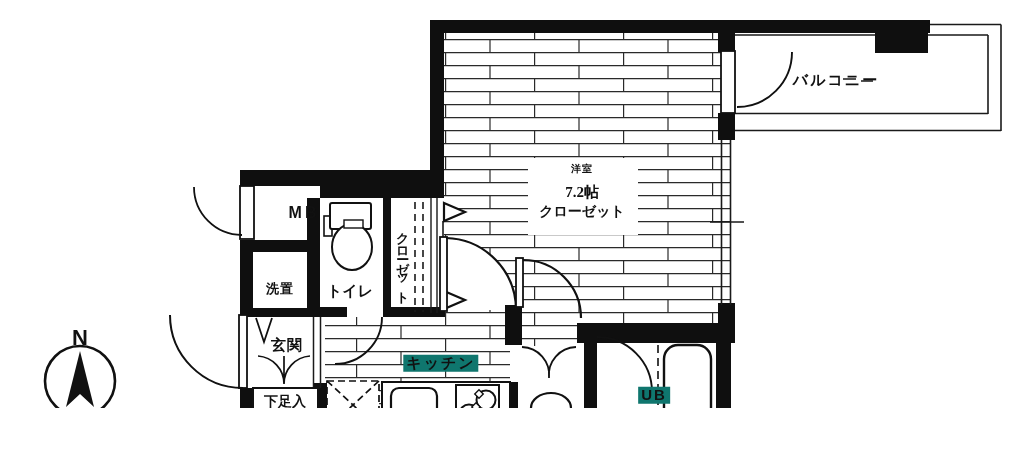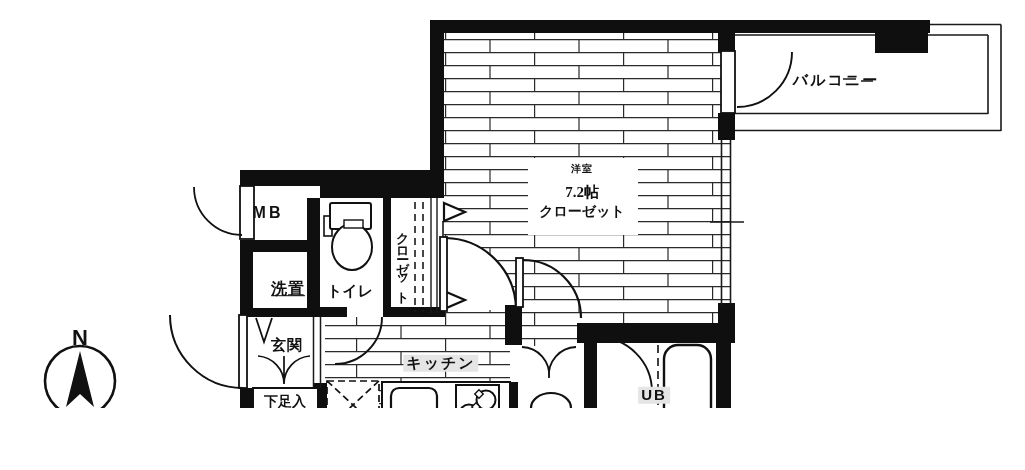--- a/index.html
+++ b/index.html
@@ -1,21 +1,21 @@
 <!DOCTYPE html>
 <html><head>
 <meta charset="utf-8">
 <style>
   html,body{margin:0;padding:0;background:#fff;}
   #stage{position:relative;width:1025px;height:408px;background:#fff;overflow:hidden;
          font-family:"Liberation Sans","DejaVu Sans",sans-serif;color:#111;border-radius:30px;}
   #plan-svg{position:absolute;left:0;top:0;}
   .lbl{position:absolute;transform:translate(-50%,-50%);white-space:nowrap;
        font-weight:600;color:#111;line-height:1.1;text-align:center;}
-  .lbl.bg{background:#e5e5e5;padding:0 3px;}
+  .lbl.bg{background:#0f766e;padding:0 3px;}
   .vert{writing-mode:vertical-rl;text-orientation:upright;transform:translate(-50%,0);}
 </style>
 </head>
 <body>
 
 <div id="stage">
 
 <svg id="plan-svg" width="1025" height="470" viewBox="0 0 1025 470">
   <defs>
     <pattern id="brick" width="89" height="26" patternUnits="userSpaceOnUse">
@@ -140,22 +140,22 @@
     <polygon points="80,351 66,407 80,394 94,407" fill="#111" stroke="none"></polygon>
   </g>
 </svg>
 
 <div class="lbl" style="left:836px;top:80px;font-size:15px;letter-spacing:2px;">バルコニー</div>
 
 <div class="lbl" style="left:582px;top:168px;font-size:10px;letter-spacing:1px;">洋室</div>
 <div class="lbl" style="left:582px;top:192px;font-size:15px;font-family:Liberation Serif, serif;">7.2帖</div>
 <div class="lbl" style="left:582px;top:212px;font-size:14px;">クローゼット</div>
 
-<div class="lbl" style="left:268px;top:213px;font-size:16px;letter-spacing:3px;">MB</div>
-<div class="lbl" style="left:288px;top:289px;font-size:16px;letter-spacing:1px;text-decoration:underline;">洗置</div>
+<div class="lbl" style="left:280px;top:213px;font-size:16px;letter-spacing:3px;padding-left:48px;">MB</div>
+<div class="lbl" style="left:280px;top:289px;font-size:13px;letter-spacing:1px;">洗置</div>
 <div class="lbl" style="left:350px;top:291px;font-size:15px;">トイレ</div>
 <div class="lbl vert" style="left:402px;top:204px;height:112px;font-size:13px;">クローゼット</div>
 <div class="lbl" style="left:287px;top:345px;font-size:15px;letter-spacing:1px;">玄関</div>
 <div class="lbl" style="left:285px;top:402px;font-size:14px;">下足入</div>
 <div class="lbl bg" style="left:441px;top:363px;font-size:15px;letter-spacing:2px;">キッチン</div>
 <div class="lbl bg" style="left:654px;top:387px;font-size:15px;letter-spacing:2px;margin-top:8px;">UB</div>
 <div class="lbl" style="left:80px;top:338px;font-size:22px;font-weight:600;">N</div>
 
 </div>
 

